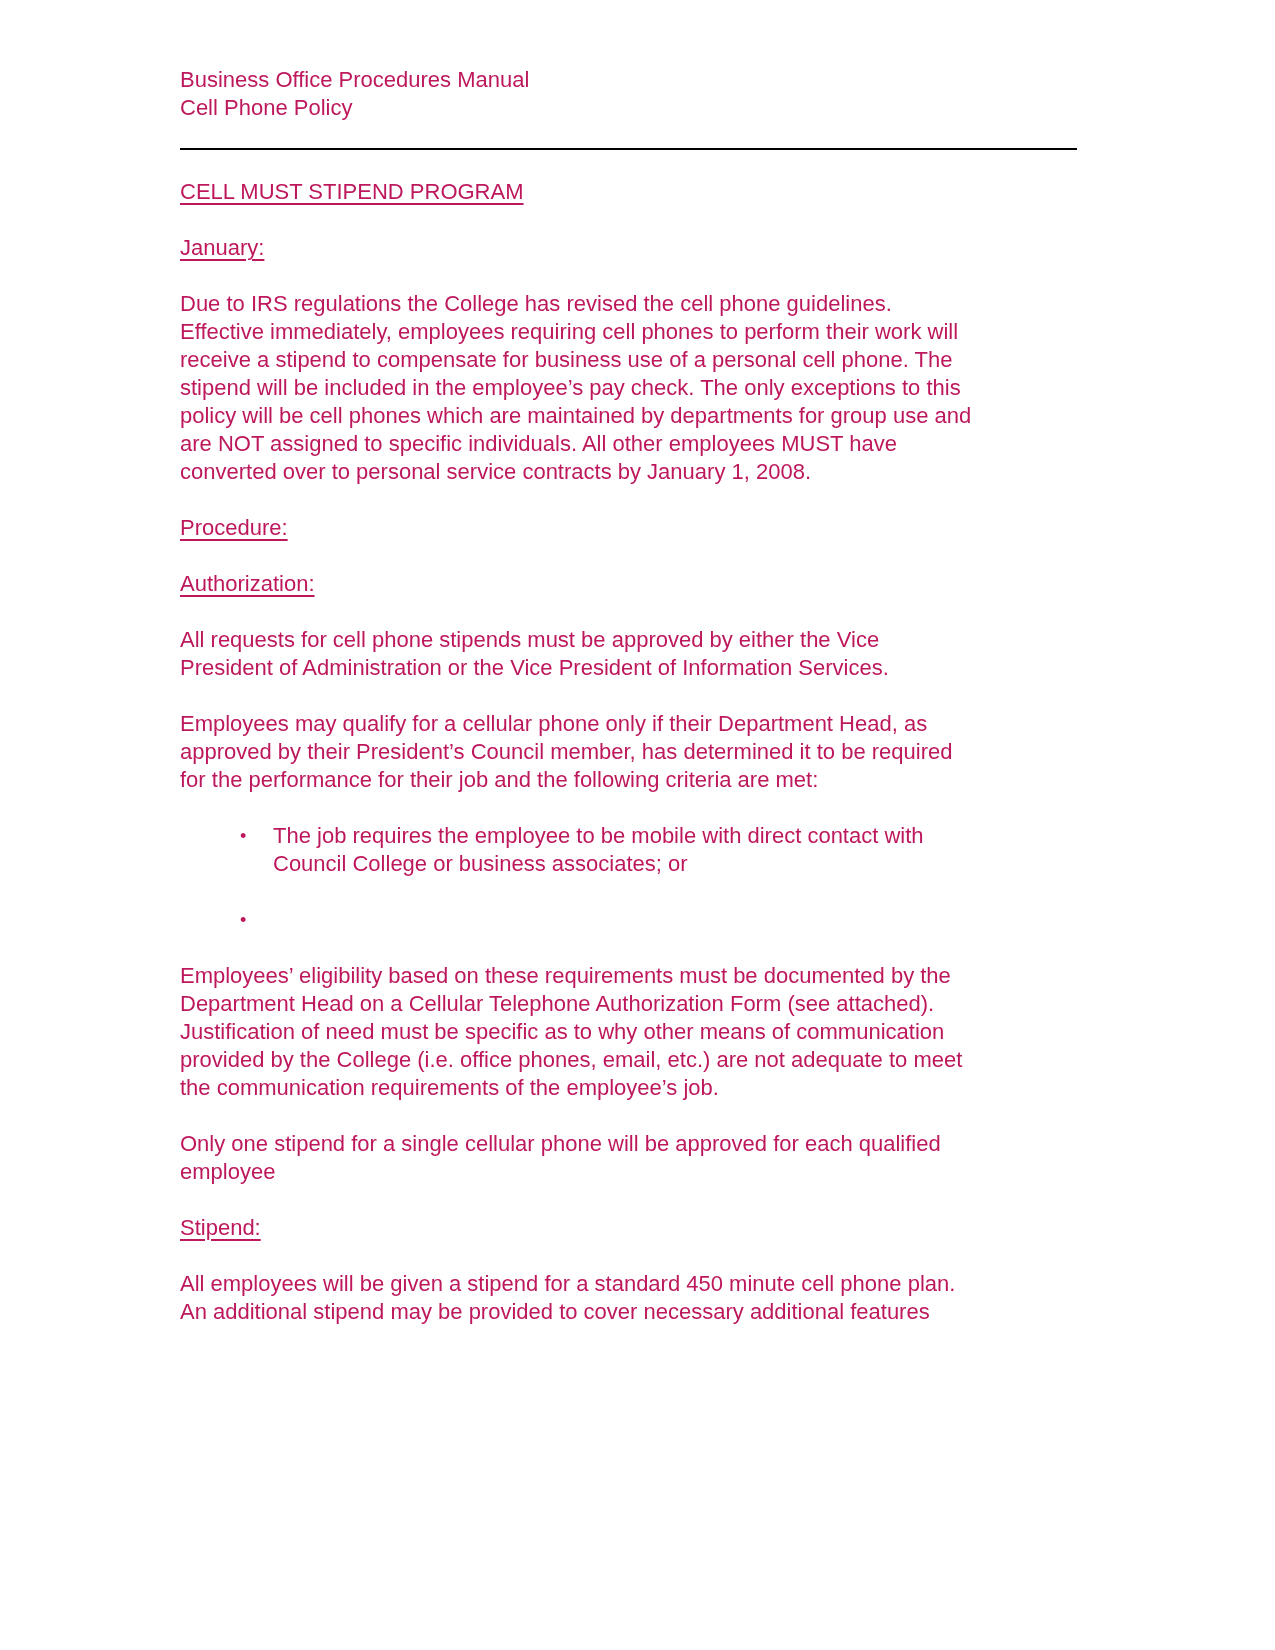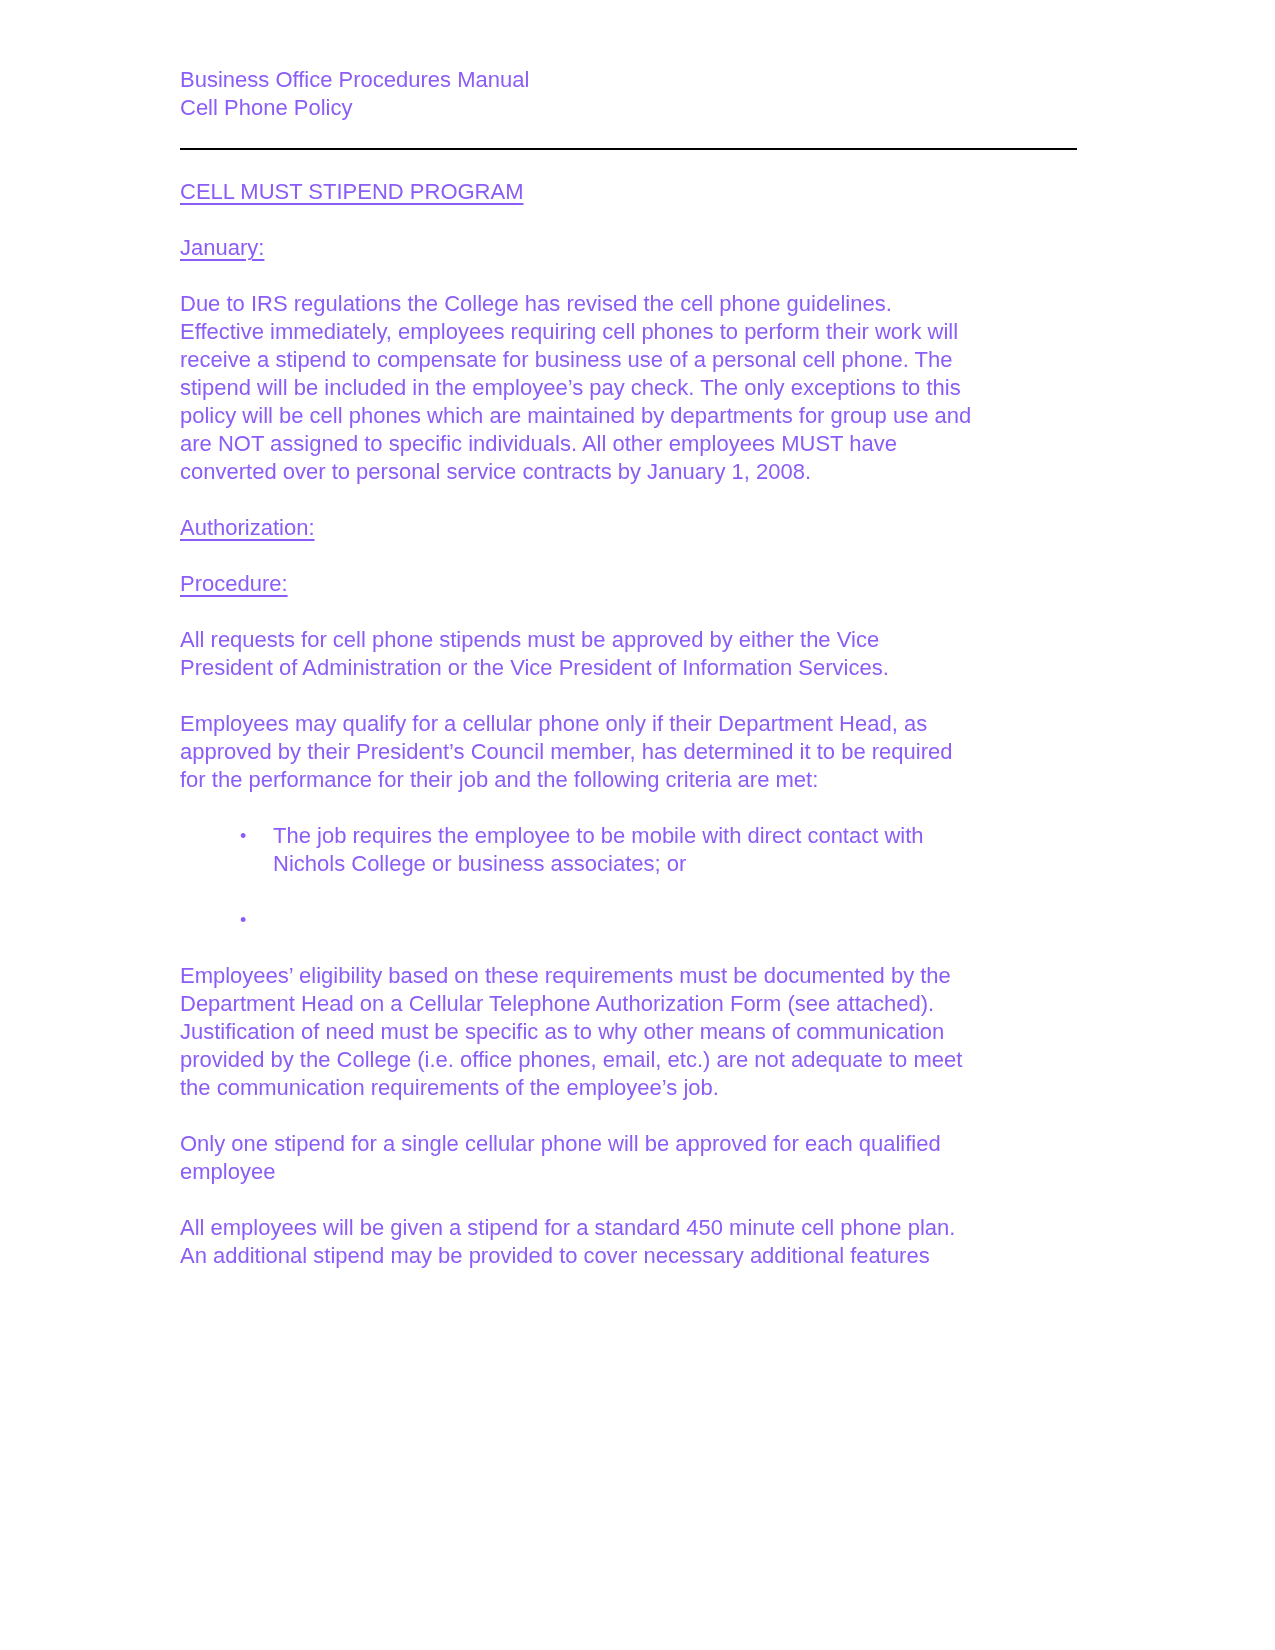--- a/index.html
+++ b/index.html
@@ -6,21 +6,21 @@
     margin: 0;
     padding: 0;
     background: #ffffff;
   }
   .page {
     position: relative;
     width: 1275px;
     height: 1650px;
     box-sizing: border-box;
     background: #ffffff;
-    color: #8b5cf6;
+    color: #be185d;
     font-family: "Liberation Sans", sans-serif;
     font-size: 22px;
     line-height: 28px;
     padding: 66px 195px 0 180px;
     overflow: hidden;
   }
   .doc-header div {
     white-space: pre-line;
   }
   .rule {
@@ -82,49 +82,50 @@
   <h2 class="block"><span class="u">January:</span><span></span></h2>
 
   <p class="block para">Due to IRS regulations the College has revised the cell phone guidelines.
 Effective immediately, employees requiring cell phones to perform their work will
 receive a stipend to compensate for business use of a personal cell phone. The
 stipend will be included in the employee’s pay check.  The only exceptions to this
 policy will be cell phones which are maintained by departments for group use and
 are NOT assigned to specific individuals.  All other employees MUST have
 converted over to personal service contracts by January 1, 2008.</p>
 
+  <h2 class="block"><span class="u">Procedure:</span><span></span></h2>
+
   <h2 class="block"><span class="u">Authorization:</span><span></span></h2>
-
-  <h2 class="block"><span class="u">Procedure:</span><span></span></h2>
 
   <p class="block para">All requests for cell phone stipends must be approved by either the Vice
 President of Administration or the Vice President of Information Services.</p>
 
 
   <p class="block para">Employees may qualify for a cellular phone only if their Department Head, as
 approved by their President’s Council member, has determined it to be required
 for the performance for their job and the following criteria are met:</p>
 
   <ul class="bullets">
     <li>
       <span class="bullet-marker">•</span>
       <span class="bullet-text">The job requires the employee to be mobile with direct contact with
-Nichols College or business associates; or</span>
+Council College or business associates; or</span>
     </li>
     <li>
       <span class="bullet-marker">•</span>
     </li>
   </ul>
 
   <p class="block para">Employees’ eligibility based on these requirements must be documented by the
 Department Head on a Cellular Telephone Authorization Form (see attached).
 Justification of need must be specific as to why other means of communication
 provided by the College (i.e. office phones, email, etc.) are not adequate to meet
 the communication requirements of the employee’s job.</p>
 
   <p class="block para">Only one stipend for a single cellular phone will be approved for each qualified
 employee</p>
 
+  <h2 class="block"><span class="u">Stipend:</span><span></span></h2>
 
   <p class="block para">All employees will be given a stipend for a standard 450 minute cell phone plan.
 An additional stipend may be provided to cover necessary additional features</p>
 
 </div>
 
 </body></html>

